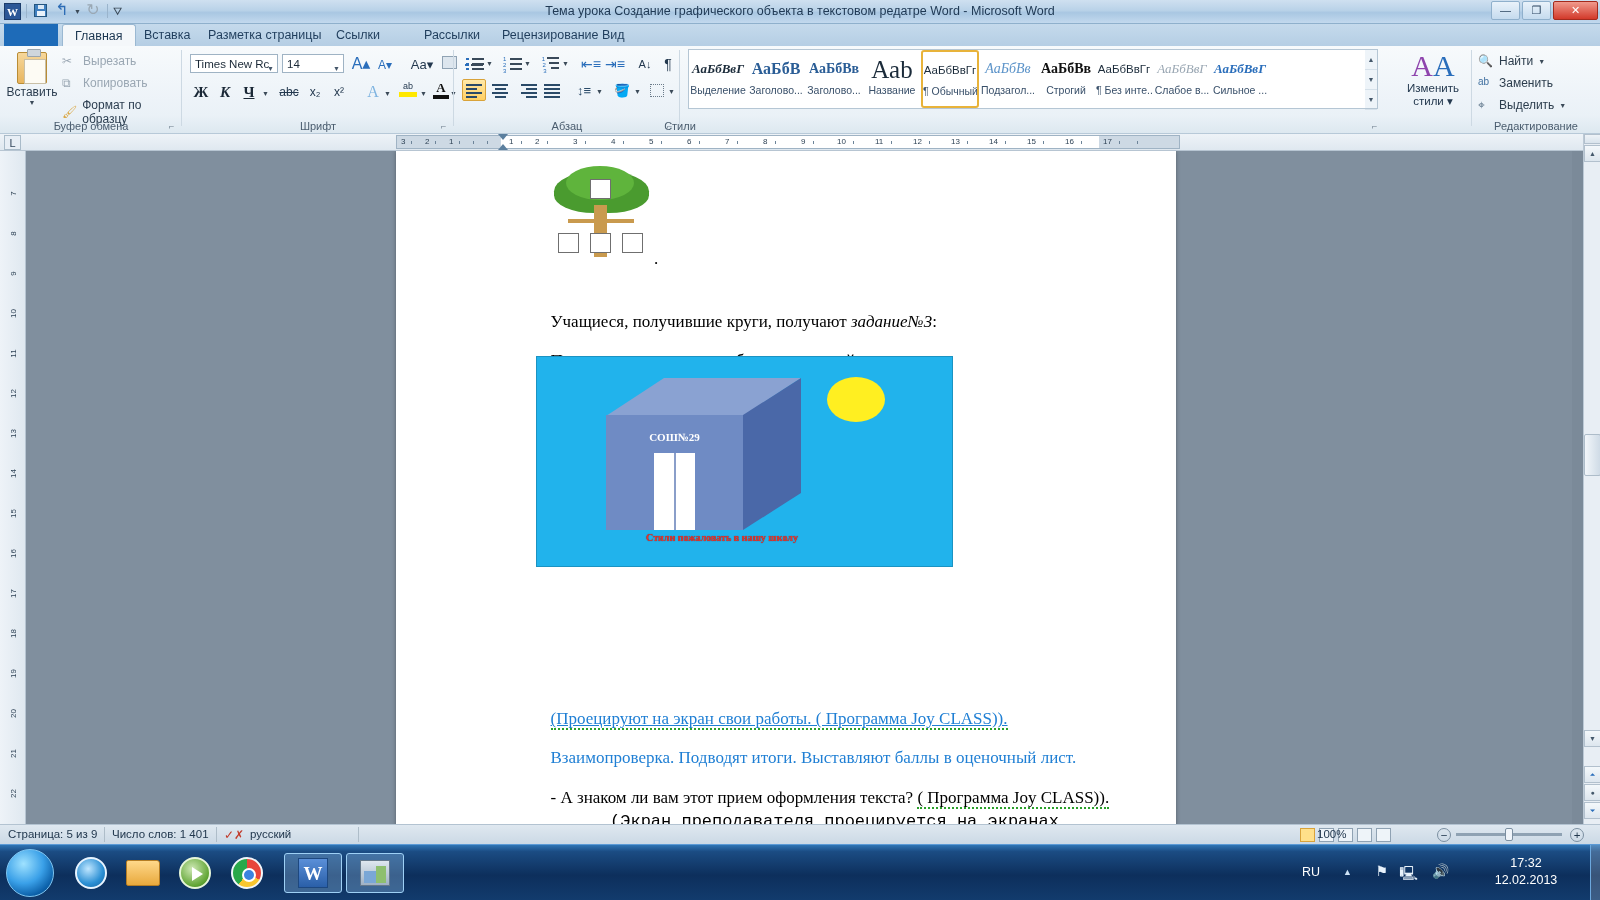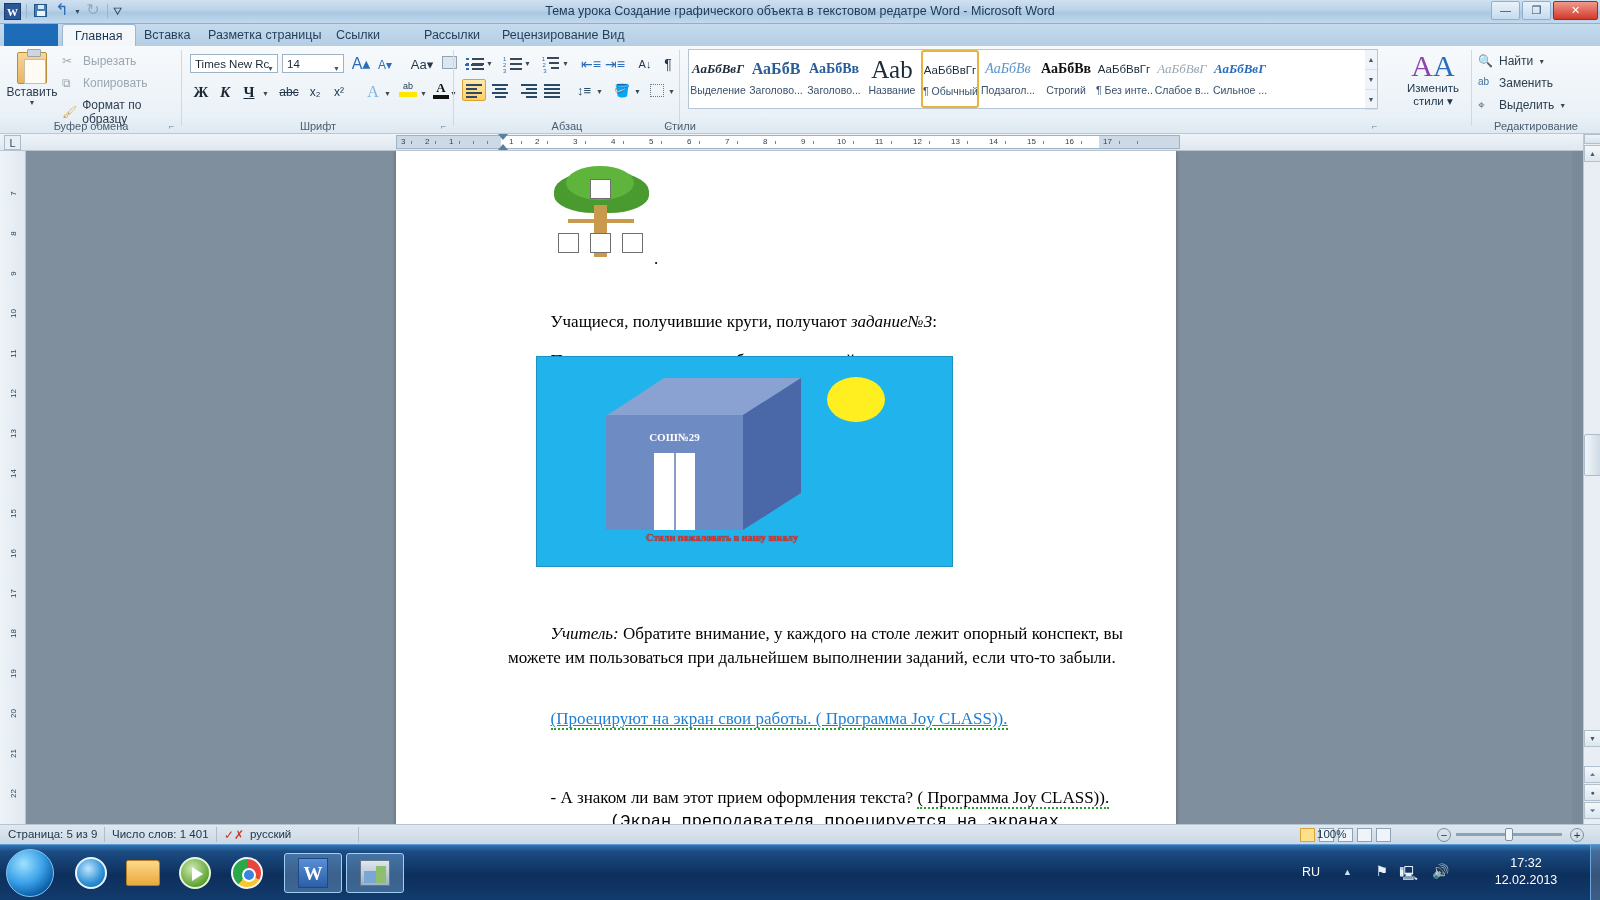--- a/index.html
+++ b/index.html
@@ -631,28 +631,28 @@
           <div class="sun"></div>
           <div class="bld-top"></div>
           <div class="bld-side"></div>
           <div class="bld-front"></div>
           <div class="bld-label">СОШ№29</div>
           <div class="door"></div>
           <div class="door-split"></div>
           <div class="welcome">Стили пожаловать в нашу школу</div>
         </div>
 
-        <div class="ptext" style="left:112px;top:448px;width:630px;">
-          <span class="ital">Учитель:</span><span> Обратите внимание, у каждого на столе лежит опорный конспект, вы можете им пользоваться при дальнейшем выполнении заданий, если что-то забыли.</span>
-        </div>
 
         <div class="ptext" style="left:112px;top:533px;width:630px;">
           <span class="blue uline squig">(Проецируют на экран свои работы. ( Программа Joy CLASS)).</span>
         </div>
 
+        <div class="ptext" style="left:112px;top:572px;width:640px;">
+          <span class="blue">Взаимопроверка. Подводят итоги. Выставляют баллы в оценочный лист.</span>
+        </div>
 
         <div class="ptext" style="left:112px;top:612px;width:650px;">
           <span>- А знаком ли вам этот прием оформления текста? </span><span class="squig">( Программа Joy CLASS)).</span>
         </div>
 
         <div class="ptext" style="left:112px;top:636px;width:650px;font-family:Liberation Mono, monospace;">
           <span>(Экран преподавателя проецируется на экранах учащихся)</span>
         </div>
 
       </div>

